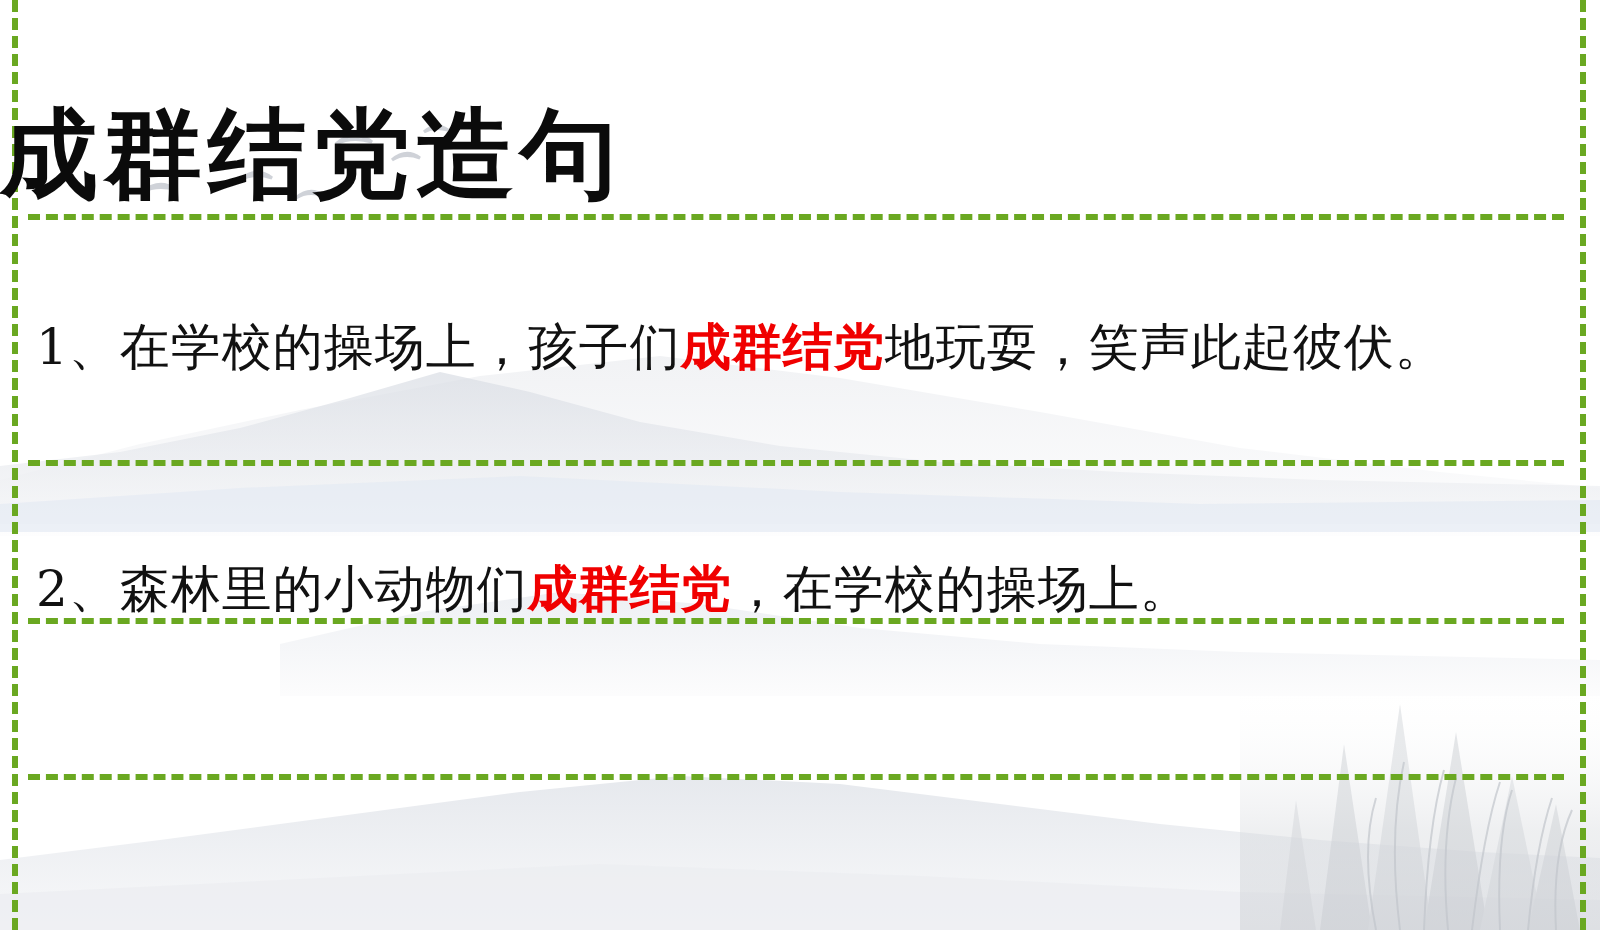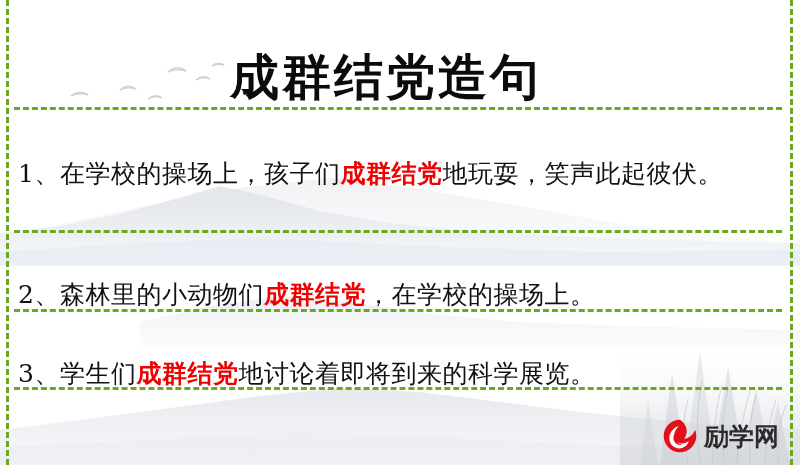--- a/index.html
+++ b/index.html
@@ -56,21 +56,20 @@
   .divider.d2 { top: 230px; }
   .divider.d3 { top: 309px; }
   .divider.d4 { top: 387px; }
 
   
   .title {
     position: absolute;
     top: 18px;
     left: 0;
     width: 772px;
-    text-align: center;
     font-family: "DejaVu Serif", "Liberation Serif", serif;
     font-size: 49px;
     font-weight: 700;
     letter-spacing: 3px;
     color: #0b0b0b;
     z-index: 5;
     line-height: 1.3;
     white-space: nowrap;
     margin-top: 28px;
   }
@@ -211,27 +210,17 @@
   <div class="divider d4"></div>
 
   <h1 class="title">成群结党造句</h1>
 
   <div class="sentences">
 
     <p class="sentence s1"><span>1、</span><span>在学校的操场上，孩子们</span><span class="idiom">成群结党</span><span>地玩耍，笑声此起彼伏。</span></p>
 
     <p class="sentence s2"><span>2、</span><span>森林里的小动物们</span><span class="idiom">成群结党</span><span>，在学校的操场上。</span></p>
 
-    <p class="sentence s3"><span>3、</span><span>学生们</span><span class="idiom">成群结党</span><span>地讨论着即将到来的科学展览。</span></p>
 
   </div>
 
-  <div class="logo">
-    <svg class="logo-mark" viewBox="0 0 64 64" aria-hidden="true">
-      <path d="M32 3 C16 3 3 16 3 32 C3 48 16 61 32 61 C48 61 61 48 61 32 C61 28 60.3 24.3 59 21 C55.5 30 48.5 36 39 37.5 C44 31 45.5 22 42 14.5 C39.8 9.5 36 5.6 32 3 Z" fill="#e3101a"></path>
-      <path d="M30 14 C20 17 13 26 13 36 C13 46 21 54 31 54 C39 54 46 48.5 47.5 41 C42 46 34 47 28 43 C21.5 38.5 20 29 24 22 C25.6 19 27.6 16.2 30 14 Z" fill="#ffffff"></path>
-      <path d="M28 23 C22 26 19 33 21 39.5 C23 46 30 49.5 36 47.5 C31 47 27 43.5 26.5 38.5 C26 33.5 27 27.8 28 23 Z" fill="#e3101a"></path>
-      <path d="M40 24 C38 30 34 35 29 38 C33.5 38.5 38.5 36 41 32 C42.6 29.4 42.2 26.2 40 24 Z" fill="#e3101a"></path>
-    </svg>
-    <span class="logo-text">励学网</span>
-  </div>
 
 </div>
 
 </body></html>

